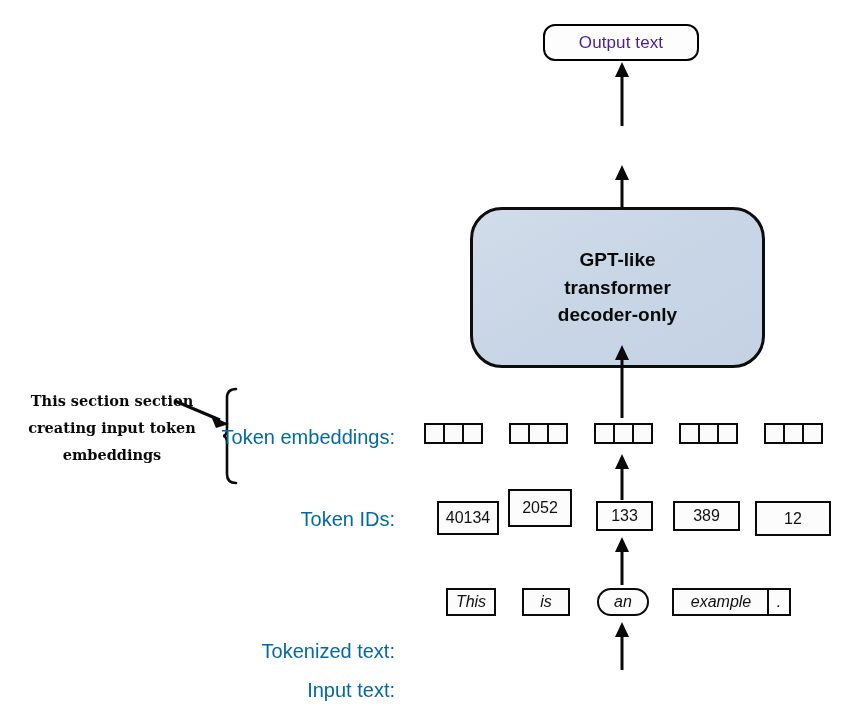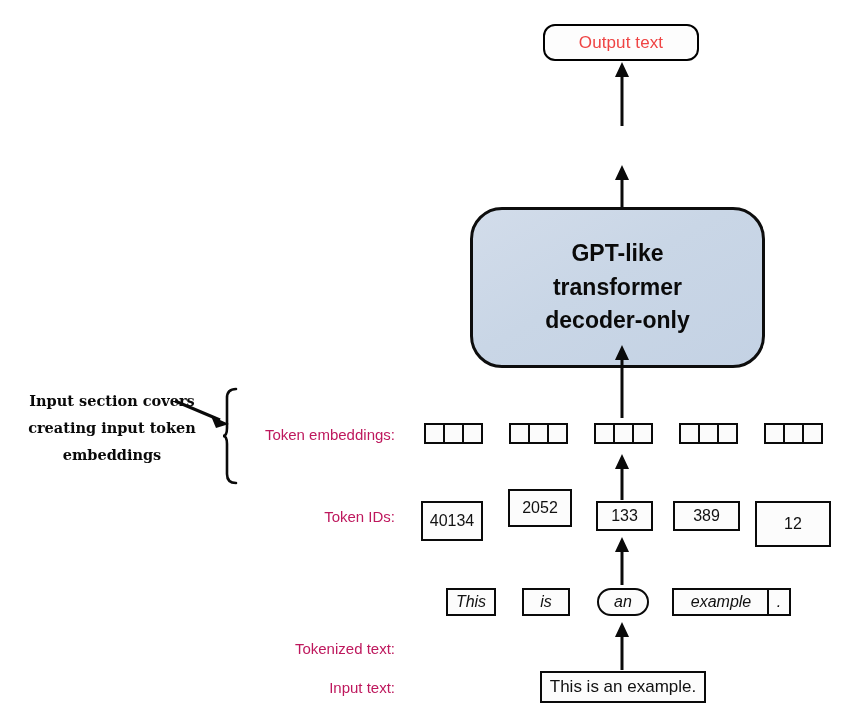--- a/index.html
+++ b/index.html
@@ -23,37 +23,37 @@
   
   .pill {
     box-sizing: border-box;
     border: 2.5px solid #000;
     border-radius: 12px;
     background: #fdfdfd;
     display: flex;
     align-items: center;
     justify-content: center;
     font-size: 17px;
-    color: #ef4444;
+    color: #4c1d95;
     letter-spacing: .1px;
   }
 
   
   .transformer {
     box-sizing: border-box;
     border: 3px solid #0d0d0d;
     border-radius: 32px;
     background: linear-gradient(150deg, #d2dcea 0%, #c9d6e6 45%, #c4d2e4 100%);
     display: flex;
     flex-direction: column;
     align-items: center;
     justify-content: center;
     text-align: center;
     font-weight: bold;
-    font-size: 23px;
+    font-size: 19px;
     line-height: 1.45;
     color: #0a0a0a;
   }
 
   
   .tokbox {
     box-sizing: border-box;
     border: 2px solid #0a0a0a;
     background: #fcfcfc;
     display: flex;
@@ -70,22 +70,22 @@
     width: 21px;
     height: 21px;
     border: 2px solid #0a0a0a;
     background: #fbfbfb;
     margin-right: -2px;
   }
   .embcell:last-child { margin-right: 0; }
 
   
   .rowlabel {
-    font-size: 15px;
-    color: #be185d;
+    font-size: 20px;
+    color: #0369a1;
     text-align: right;
     white-space: nowrap;
   }
 
   
   .annotation {
     font-family: "DejaVu Serif", "Liberation Serif", serif;
     font-weight: bold;
     font-size: 14.5px;
     line-height: 1.85;
@@ -121,21 +121,21 @@
     <div>transformer</div>
     <div>decoder-only</div>
   </div>
 
   <svg class="abs" style="left:610px; top:343px; width:24px; height:75px;">
     <line x1="12" y1="75" x2="12" y2="14" stroke="#0a0a0a" stroke-width="3"></line>
     <polygon points="12,2 5,17 19,17" fill="#0a0a0a"></polygon>
   </svg>
 
   <div class="abs annotation" style="left:12px; top:388px;">
-    <div>Input section covers</div>
+    <div>This section section</div>
     <div>creating input token</div>
     <div>embeddings</div>
   </div>
 
   <svg class="abs" style="left:172px; top:396px; width:62px; height:38px;">
     <line x1="3" y1="5" x2="48" y2="24" stroke="#0a0a0a" stroke-width="3"></line>
     <polygon points="57,28 39,20 44,32" fill="#0a0a0a"></polygon>
   </svg>
 
   <svg class="abs" style="left:222px; top:388px; width:18px; height:96px;">
@@ -172,33 +172,33 @@
     </div>
   </div>
 
   <svg class="abs" style="left:610px; top:452px; width:24px; height:48px;">
     <line x1="12" y1="48" x2="12" y2="14" stroke="#0a0a0a" stroke-width="3"></line>
     <polygon points="12,2 5,17 19,17" fill="#0a0a0a"></polygon>
   </svg>
 
   <div class="abs rowlabel" style="left:195px; top:508px; width:200px;">Token IDs:</div>
 
-  <div class="abs tokbox" style="left:421px; top:501px; width:62px; height:40px;">
+  <div class="abs tokbox" style="left:437px; top:501px; width:62px; height:34px;">
     <span>40134</span>
   </div>
   <div class="abs tokbox" style="left:508px; top:489px; width:64px; height:38px;">
     <span>2052</span>
   </div>
   <div class="abs tokbox" style="left:596px; top:501px; width:57px; height:30px;align-items:center;">
     <span>133</span>
   </div>
   <div class="abs tokbox" style="left:673px; top:501px; width:67px; height:30px;">
     <span>389</span>
   </div>
-  <div class="abs tokbox" style="left:755px; top:501px; width:76px; height:46px;">
+  <div class="abs tokbox" style="left:755px; top:501px; width:76px; height:35px;">
     <span>12</span>
   </div>
 
   <svg class="abs" style="left:610px; top:535px; width:24px; height:50px;">
     <line x1="12" y1="50" x2="12" y2="14" stroke="#0a0a0a" stroke-width="3"></line>
     <polygon points="12,2 5,17 19,17" fill="#0a0a0a"></polygon>
   </svg>
 
   <div class="abs rowlabel" style="left:195px; top:594px; width:200px;margin-top:46px;">Tokenized text:</div>
 
@@ -218,17 +218,14 @@
     <span>.</span>
   </div>
 
   <svg class="abs" style="left:610px; top:620px; width:24px; height:50px;">
     <line x1="12" y1="50" x2="12" y2="14" stroke="#0a0a0a" stroke-width="3"></line>
     <polygon points="12,2 5,17 19,17" fill="#0a0a0a"></polygon>
   </svg>
 
   <div class="abs rowlabel" style="left:195px; top:679px; width:200px;">Input text:</div>
 
-  <div class="abs tokbox" style="left:540px; top:671px; width:166px; height:32px; font-size:17px;">
-    <span>This is an example.</span>
-  </div>
 
 </div>
 
 </body></html>

